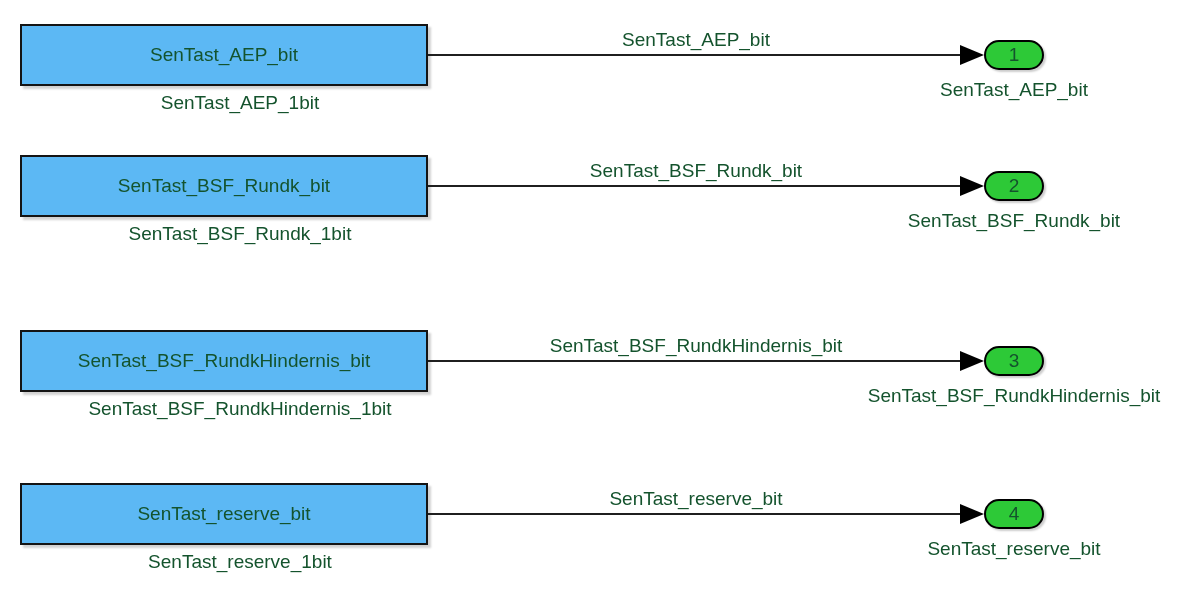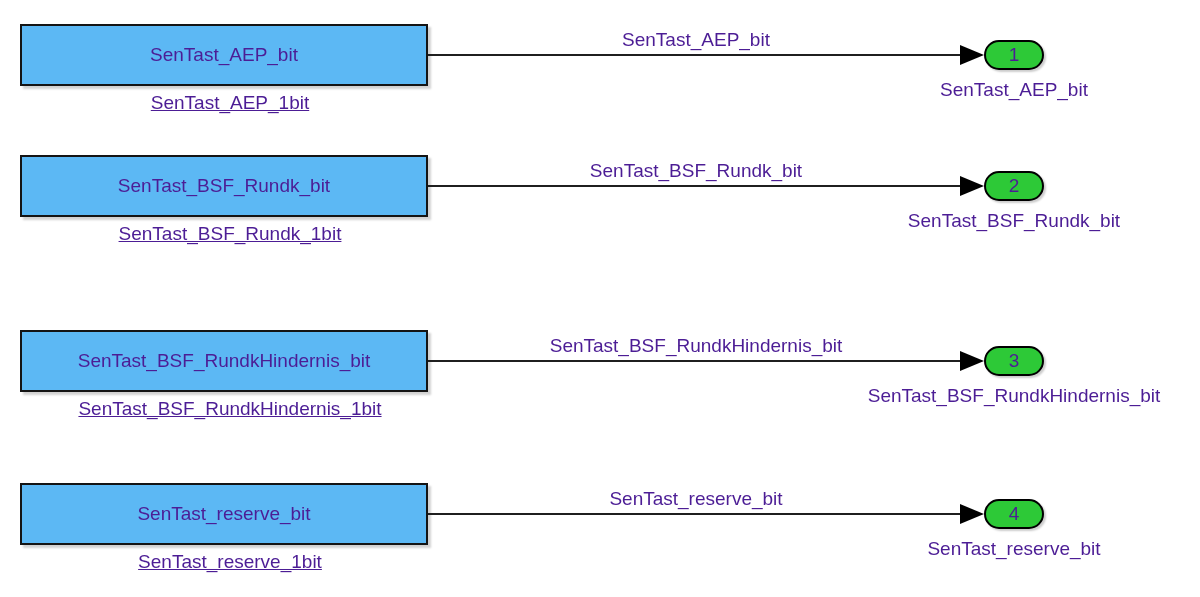--- a/index.html
+++ b/index.html
@@ -7,21 +7,21 @@
     padding: 0;
     background: #ffffff;
     font-family: "Liberation Sans", sans-serif;
   }
   .canvas {
     position: relative;
     width: 1200px;
     height: 597px;
     background: #ffffff;
     overflow: hidden;
-    color: #4c1d95;
+    color: #14532d;
     font-size: 19px;
   }
   .row {
     position: absolute;
     left: 0;
     right: 0;
     height: 0;
   }
   .block {
     position: absolute;
@@ -32,25 +32,24 @@
     background: #5cb8f4;
     border: 2px solid #141414;
     box-shadow: 3px 3px 2px rgba(0,0,0,0.18);
     display: flex;
     align-items: center;
     justify-content: center;
     box-sizing: content-box;
   }
   .block-name {
     position: absolute;
-    left: 230px;
+    left: 240px;
     top: 37px;
     transform: translateX(-50%);
     white-space: nowrap;
-    text-decoration: underline;
   }
   .wire {
     position: absolute;
     left: 428px;
     width: 534px;
     top: -1px;
     height: 2px;
     background: #1f1f1f;
   }
   .signal-label {

